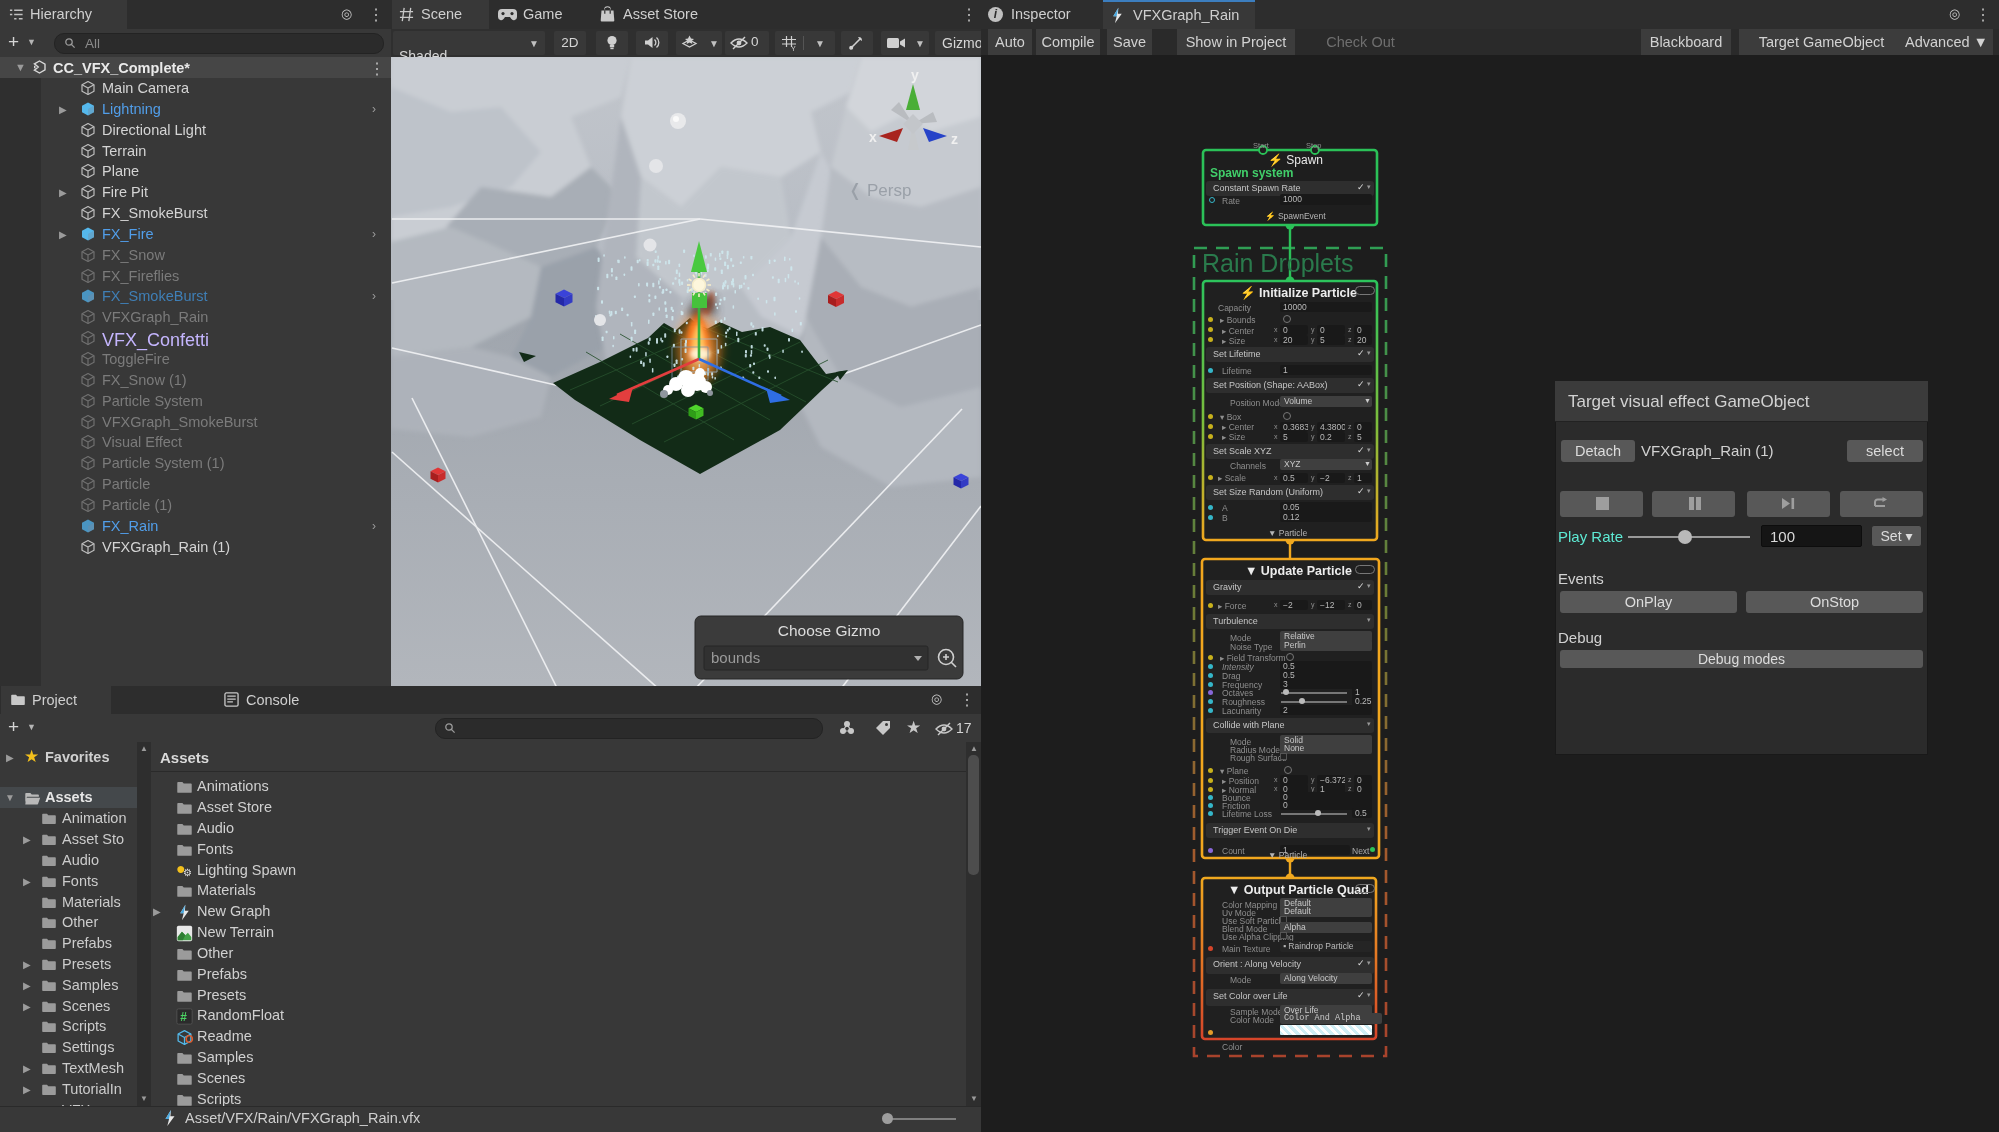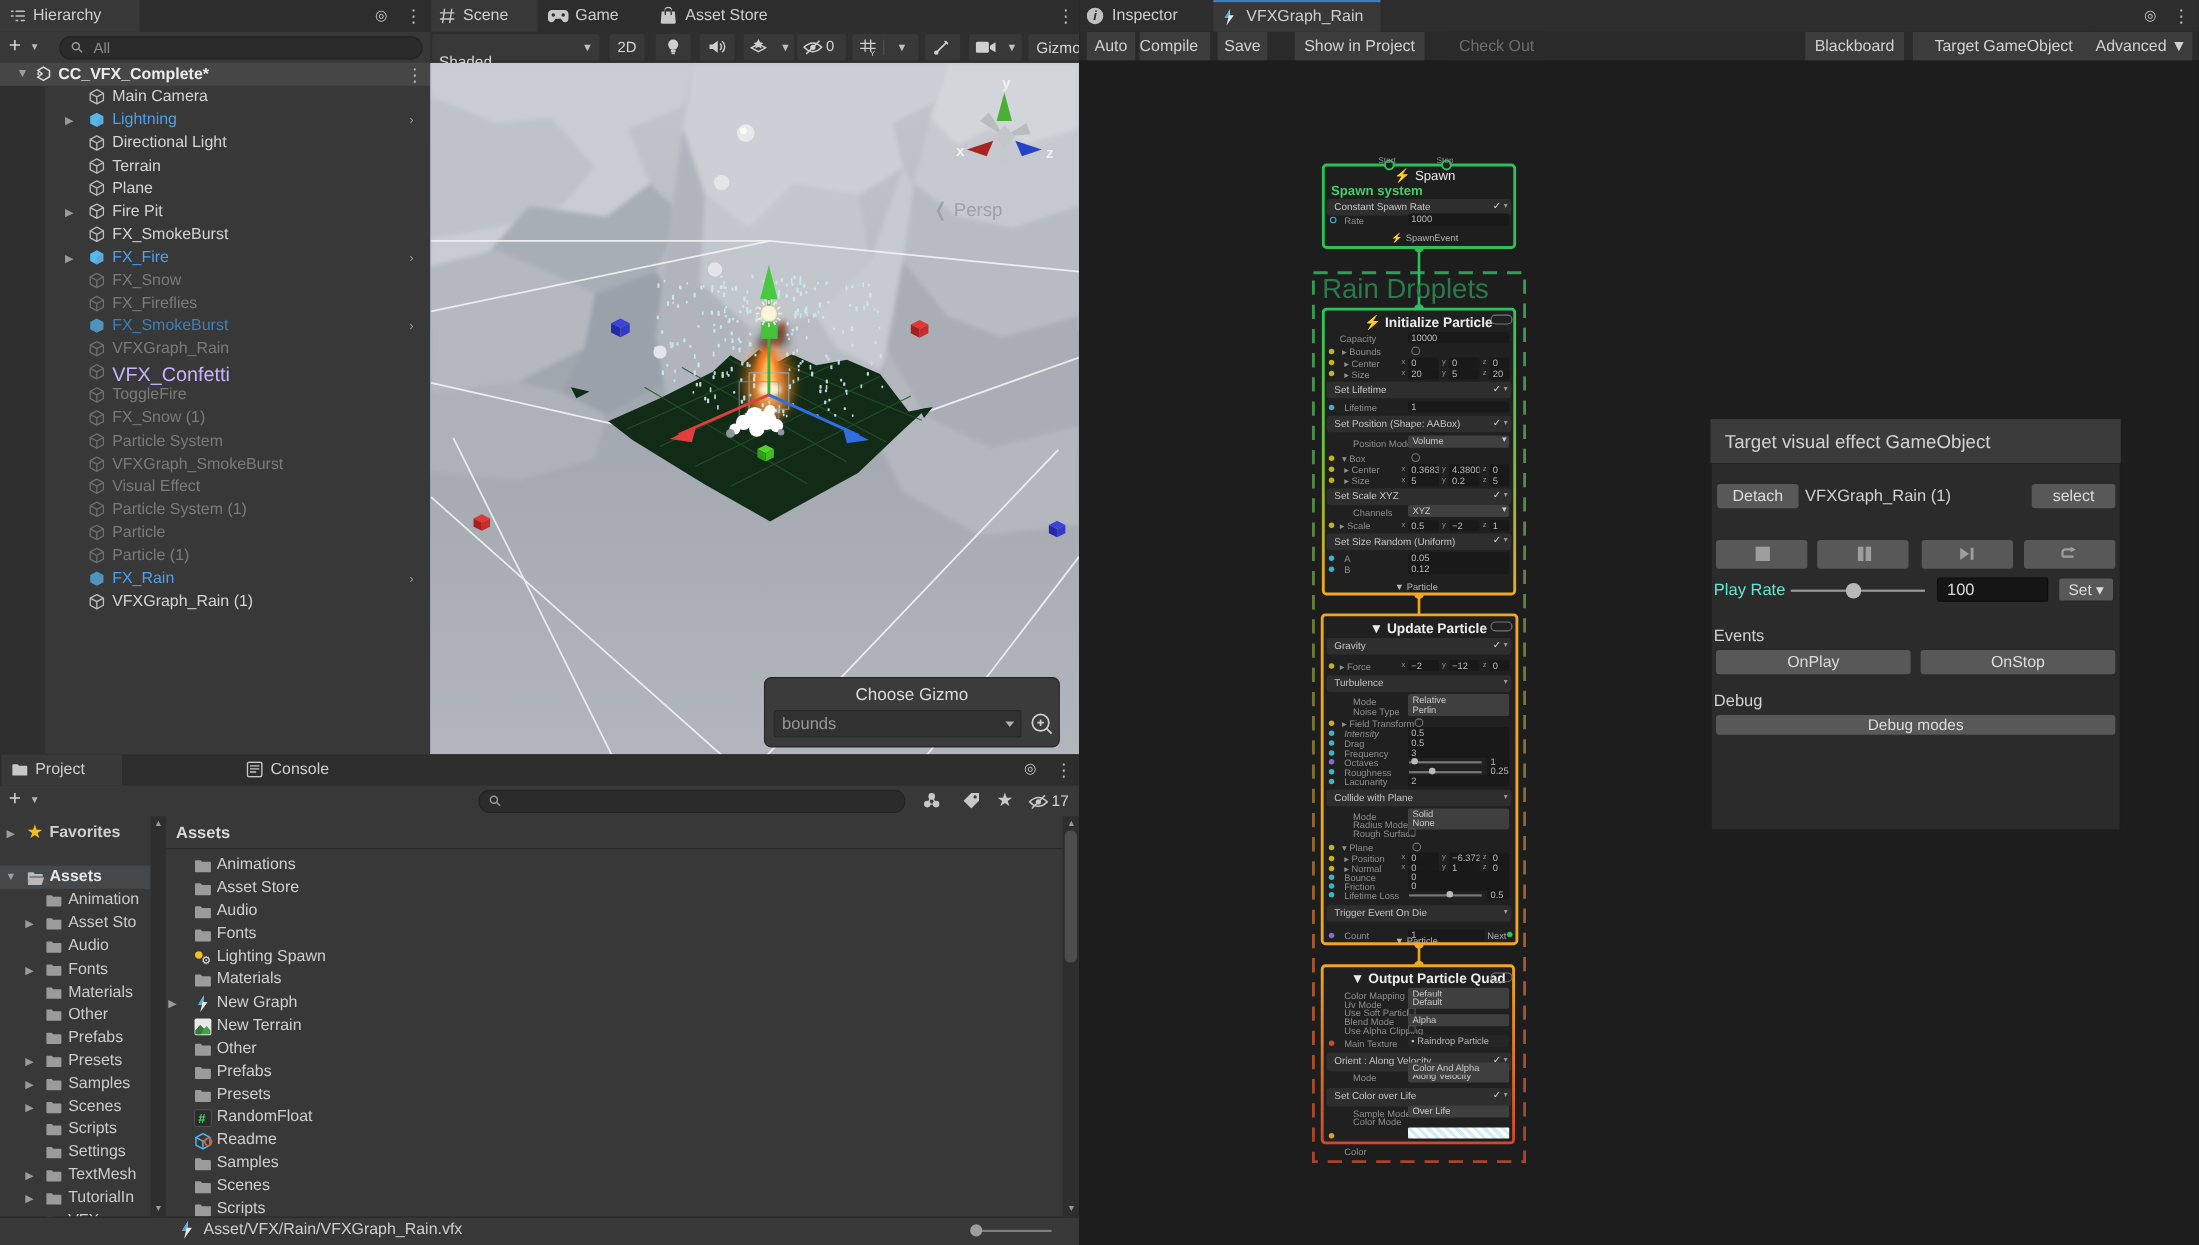--- a/index.html
+++ b/index.html
@@ -934,21 +934,21 @@
 <div class="tab active" style="left:122px;width:152px;padding-left:30px;border-top:2px solid #3c7ebf;line-height:26px;">VFXGraph_Rain</div>
 <div class="abs" style="left:7px;top:7px;width:15px;height:15px;border-radius:50%;background:#c0c0c0;color:#2d2d2d;font-size:12px;font-weight:bold;text-align:center;line-height:15px;font-style:italic;">i</div>
 <svg class="abs" style="left:128px;top:7px;" width="17" height="17" viewBox="0 0 20 20">
       <path d="M11 1 L5 11 h4 l-2 8 8 -11 h-4.5 Z" fill="#e8e8e8"></path>
       <path d="M11 1 L5 11 h4 l-1 4 Z" fill="#49a8de"></path>
     </svg>
 <div class="abs" style="left:968px;top:6px;color:#c8c8c8;font-size:13px;">◎</div>
 <div class="abs dots3" style="left:994px;top:5px;">⋮</div>
 <div class="abs" style="left:0;top:29px;width:1018px;height:26px;background:#2a2a2a;"></div>
 <div class="abs" style="left:7px;top:29px;width:44px;height:26px;background:#3c3c3c;color:#d2d2d2;font-size:14.5px;text-align:center;line-height:26px;">Auto</div>
-<div class="abs" style="left:55px;top:29px;width:64px;height:26px;background:#3c3c3c;color:#d2d2d2;font-size:14.5px;text-align:left;line-height:26px;">Compile</div>
+<div class="abs" style="left:55px;top:29px;width:64px;height:26px;background:#3c3c3c;color:#d2d2d2;font-size:14.5px;text-align:center;line-height:26px;">Compile</div>
 <div class="abs" style="left:126px;top:29px;width:45px;height:26px;background:#3c3c3c;color:#d2d2d2;font-size:14.5px;text-align:center;line-height:26px;">Save</div>
 <div class="abs" style="left:196px;top:29px;width:118px;height:26px;background:#3c3c3c;color:#d2d2d2;font-size:14.5px;text-align:center;line-height:26px;">Show in Project</div>
 <div class="abs" style="left:335px;top:29px;width:89px;height:26px;background:#2a2a2a;color:#6f6f6f;font-size:14.5px;text-align:center;line-height:26px;">Check Out</div>
 <div class="abs" style="left:660px;top:29px;width:90px;height:26px;background:#3c3c3c;color:#d2d2d2;font-size:14.5px;text-align:center;line-height:26px;">Blackboard</div>
 <div class="abs" style="left:758px;top:29px;width:165px;height:26px;background:#3c3c3c;color:#d2d2d2;font-size:14.5px;text-align:center;line-height:26px;">Target GameObject</div>
 <div class="abs" style="left:919px;top:29px;width:93px;height:26px;background:#3c3c3c;color:#d2d2d2;font-size:14.5px;text-align:center;line-height:26px;">Advanced ▼</div>
 <div class="abs" style="left:0;top:55px;width:1018px;height:1077px;background:#1d1d1d;overflow:hidden;" id="gc">
       <svg class="abs" style="left:0;top:0;" width="1018" height="1077" viewBox="0 0 1018 1077">
 <defs>
 <linearGradient id="grpgrad" x1="0" y1="0" x2="0" y2="1">
@@ -1182,21 +1182,21 @@
 <div class="abs" style="left:376px;top:903px;color:#ddd;font-size:9px;">✓</div>
 <div class="abs" style="left:386px;top:904px;color:#999;font-size:7px;">▾</div>
 <div class="abs nlabel" style="left:249px;top:920px;">Mode</div>
 <div class="abs ndrop" style="left:299px;top:918px;width:92px;height:11px;">Along Velocity</div>
 <div class="abs nblock" style="left:225px;top:934px;width:168px;height:17px;font-size:9px;">Set Color over Life</div>
 <div class="abs" style="left:376px;top:935px;color:#ddd;font-size:9px;">✓</div>
 <div class="abs" style="left:386px;top:936px;color:#999;font-size:7px;">▾</div>
 <div class="abs nlabel" style="left:249px;top:952px;">Sample Mode</div>
 <div class="abs ndrop" style="left:299px;top:950px;width:92px;height:11px;">Over Life</div>
 <div class="abs nlabel" style="left:249px;top:960px;">Color Mode</div>
-<div class="abs ndrop" style="left:299px;top:911px;width:92px;height:11px;">Color And Alpha</div>
+<div class="abs ndrop" style="left:299px;top:958px;width:102px;height:11px;font-family:Liberation Mono, monospace;">Color And Alpha</div>
 <div class="abs" style="left:227px;top:975px;width:5px;height:5px;background:#e39b29;border-radius:50%;"></div>
 <div class="abs nlabel" style="left:241px;top:973px;margin-top:14px;">Color</div>
 <div class="abs" style="left:299px;top:970px;width:92px;height:10px;background:repeating-linear-gradient(45deg,#cfeef5 0 3px,#ffffff 3px 6px);border-radius:1px;"></div>
 <div class="abs" style="left:574px;top:326px;width:373px;height:374px;background:#2b2b2b;border:1px solid #191919;"></div>
 <div class="abs" style="left:574px;top:326px;width:373px;height:41px;background:#3b3b3b;border-bottom:1px solid #222;"></div>
 <div class="abs" style="left:587px;top:337px;color:#d2d2d2;font-size:17px;">Target visual effect GameObject</div>
 <div class="btn" style="left:580px;top:385px;width:74px;height:22px;font-size:14.5px;line-height:22px;">Detach</div>
 <div class="abs" style="left:660px;top:387px;color:#d2d2d2;font-size:15px;">VFXGraph_Rain (1)</div>
 <div class="btn" style="left:866px;top:385px;width:76px;height:22px;font-size:14.5px;line-height:22px;">select</div>
 <div class="btn" style="left:579px;top:436px;width:83px;height:26px;"></div>

